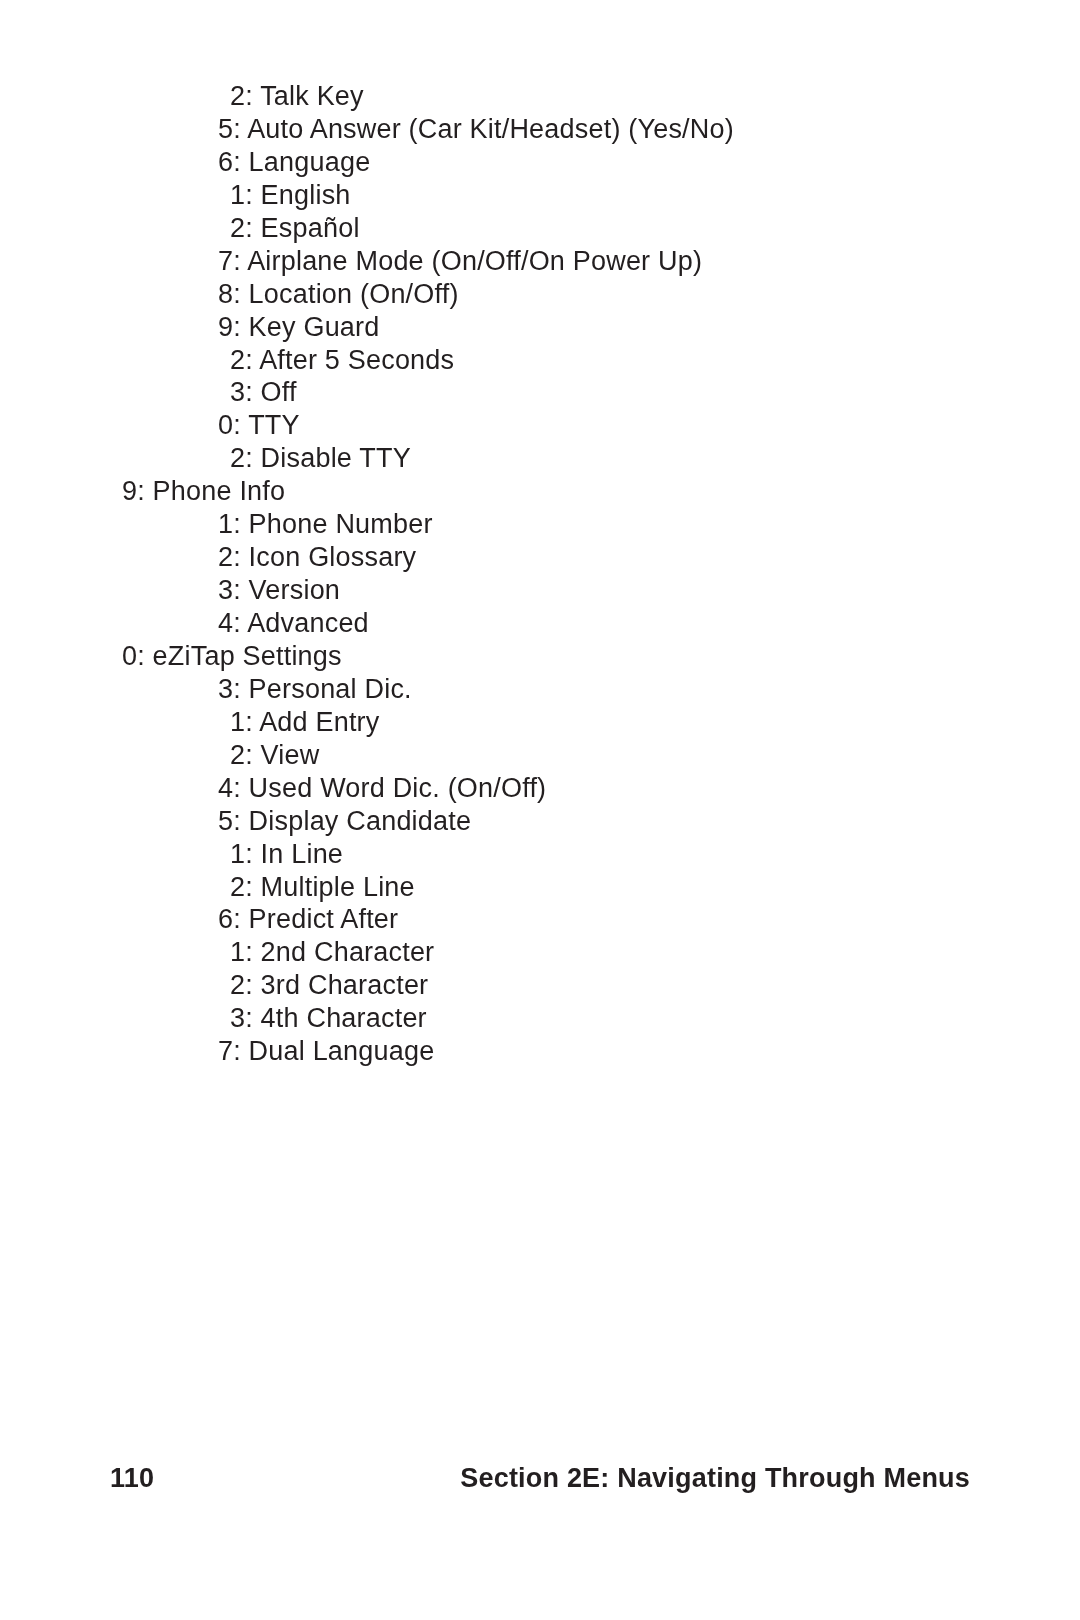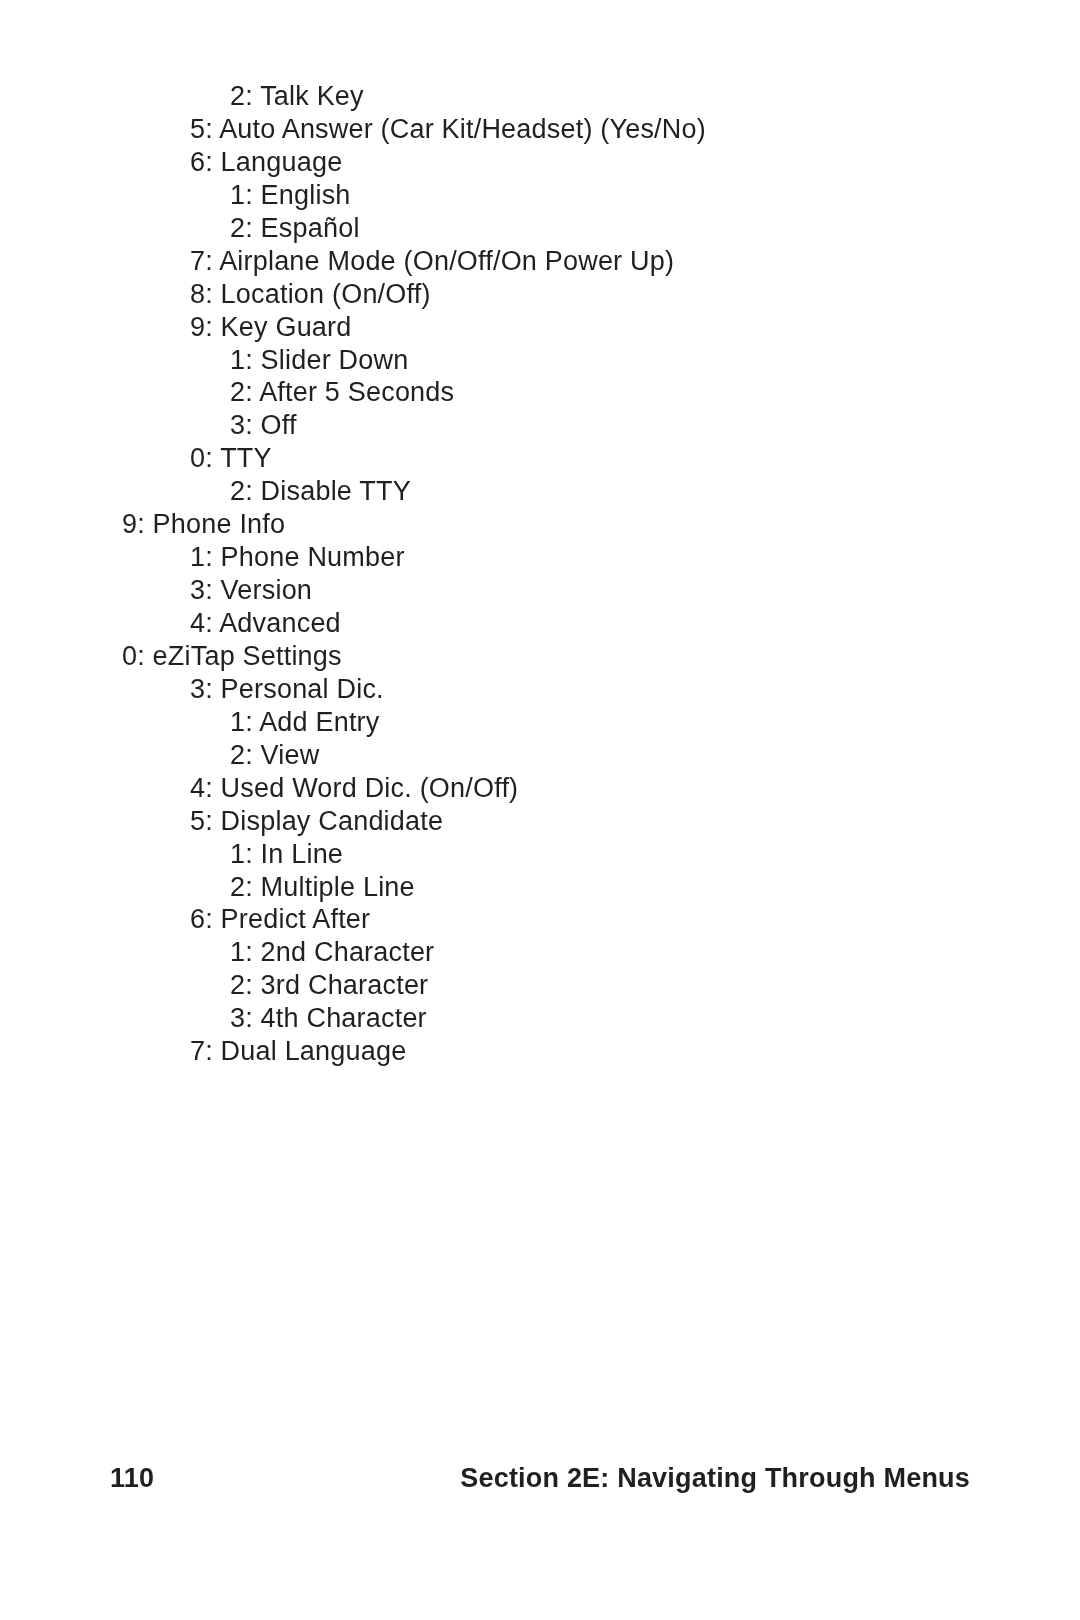--- a/index.html
+++ b/index.html
@@ -21,21 +21,21 @@
     position: absolute;
     top: 80px;
     left: 110px;
     right: 110px;
     font-size: 27px;
     line-height: 1.22;
     letter-spacing: 0.2px;
     font-weight: 400;
   }
   .l0 { margin-left: 12px; }
-  .l2 { margin-left: 80px; }
+  .l2 { margin-left: 108px; }
   .l3 { margin-left: 120px; }
   .line { white-space: pre; }
   .footer {
     position: absolute;
     left: 110px;
     right: 110px;
     bottom: 126px;
     font-size: 27px;
     font-weight: 700;
     display: flex;
@@ -49,27 +49,27 @@
 <div class="page">
   <div class="content" id="content">
       <div class="line l3">2: Talk Key</div>
       <div class="line l2">5: Auto Answer (Car Kit/Headset) (Yes/No)</div>
       <div class="line l2">6: Language</div>
       <div class="line l3">1: English</div>
       <div class="line l3">2: Español</div>
       <div class="line l2">7: Airplane Mode (On/Off/On Power Up)</div>
       <div class="line l2">8: Location (On/Off)</div>
       <div class="line l2">9: Key Guard</div>
-      <div class="line l3">1: Slider Down</div>
       <div class="line l3">2: After 5 Seconds</div>
       <div class="line l3">3: Off</div>
       <div class="line l2">0: TTY</div>
       <div class="line l3">2: Disable TTY</div>
       <div class="line l0">9: Phone Info</div>
       <div class="line l2">1: Phone Number</div>
+      <div class="line l2">2: Icon Glossary</div>
       <div class="line l2">3: Version</div>
       <div class="line l2">4: Advanced</div>
       <div class="line l0">0: eZiTap Settings</div>
       <div class="line l2">3: Personal Dic.</div>
       <div class="line l3">1: Add Entry</div>
       <div class="line l3">2: View</div>
       <div class="line l2">4: Used Word Dic. (On/Off)</div>
       <div class="line l2">5: Display Candidate</div>
       <div class="line l3">1: In Line</div>
       <div class="line l3">2: Multiple Line</div>

